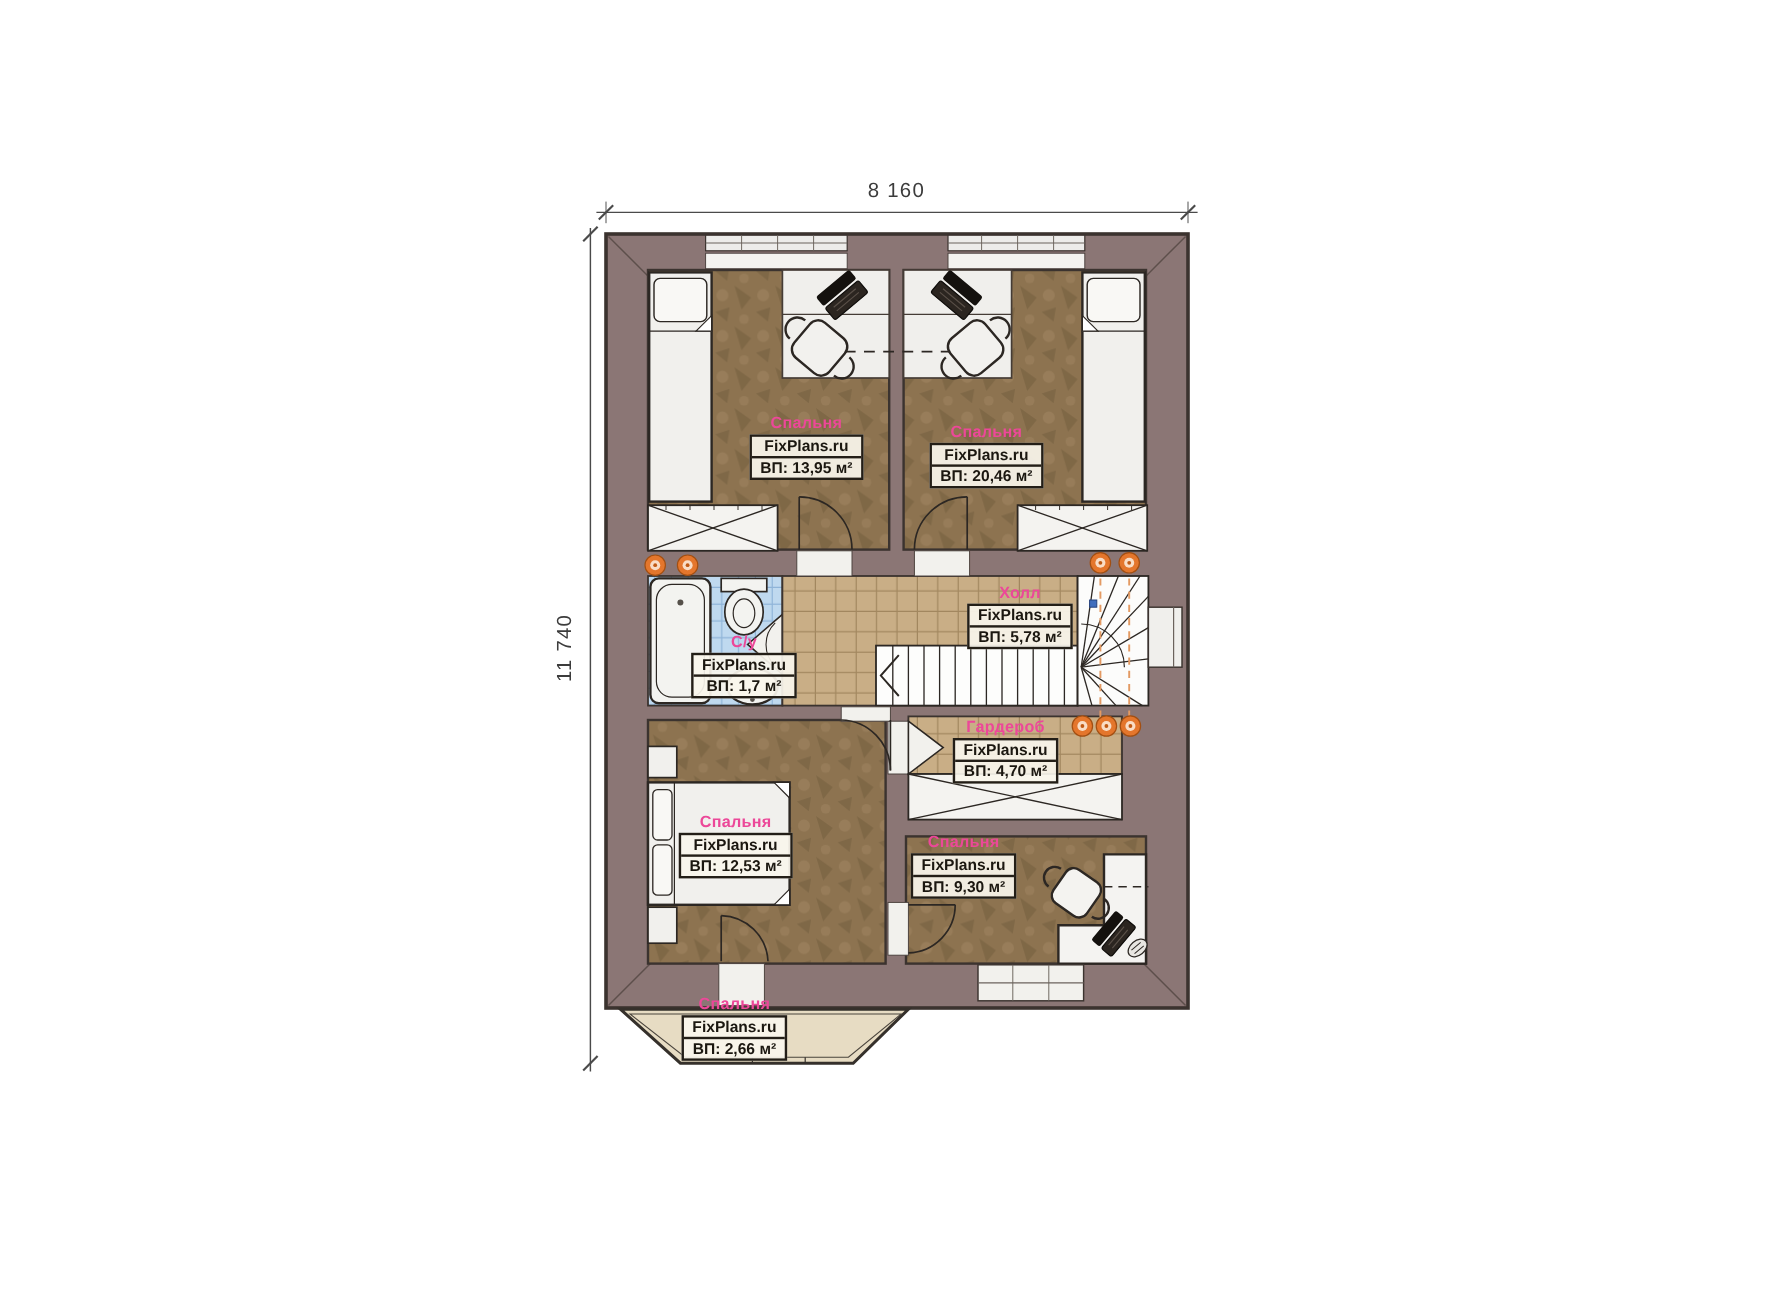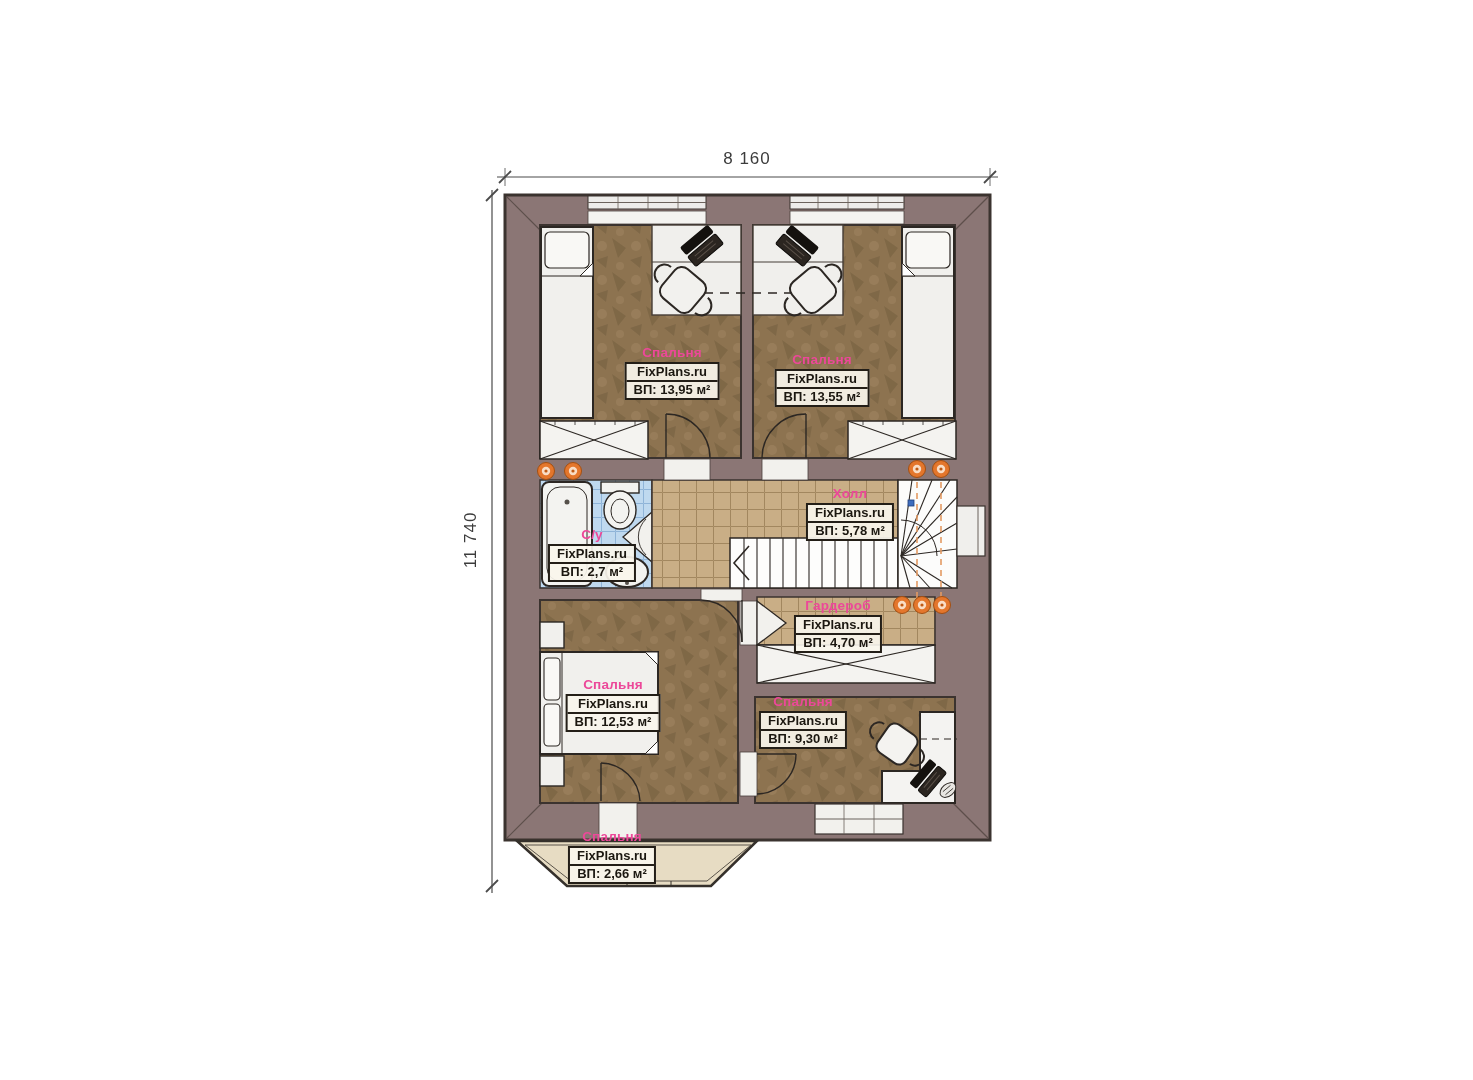--- a/index.html
+++ b/index.html
@@ -352,29 +352,29 @@
   <div class="label-box">
     <div class="wm">FixPlans.ru</div>
     <div class="area">ВП: 13,95 м²</div>
   </div>
 </div>
 
 <div class="room-label" style="left:822px; top:352px;">
   <div class="room-name">Спальня</div>
   <div class="label-box">
     <div class="wm">FixPlans.ru</div>
-    <div class="area">ВП: 13,55 м²</div>
-  </div>
-</div>
-
-<div class="room-label" style="left:592px; top:527px;">
+    <div class="area">ВП: 20,46 м²</div>
+  </div>
+</div>
+
+<div class="room-label" style="left:620px; top:527px;">
   <div class="room-name">С/у</div>
   <div class="label-box">
     <div class="wm">FixPlans.ru</div>
-    <div class="area">ВП: 2,7 м²</div>
+    <div class="area">ВП: 1,7 м²</div>
   </div>
 </div>
 
 <div class="room-label" style="left:850px; top:486px;">
   <div class="room-name">Холл</div>
   <div class="label-box">
     <div class="wm">FixPlans.ru</div>
     <div class="area">ВП: 5,78 м²</div>
   </div>
 </div>

